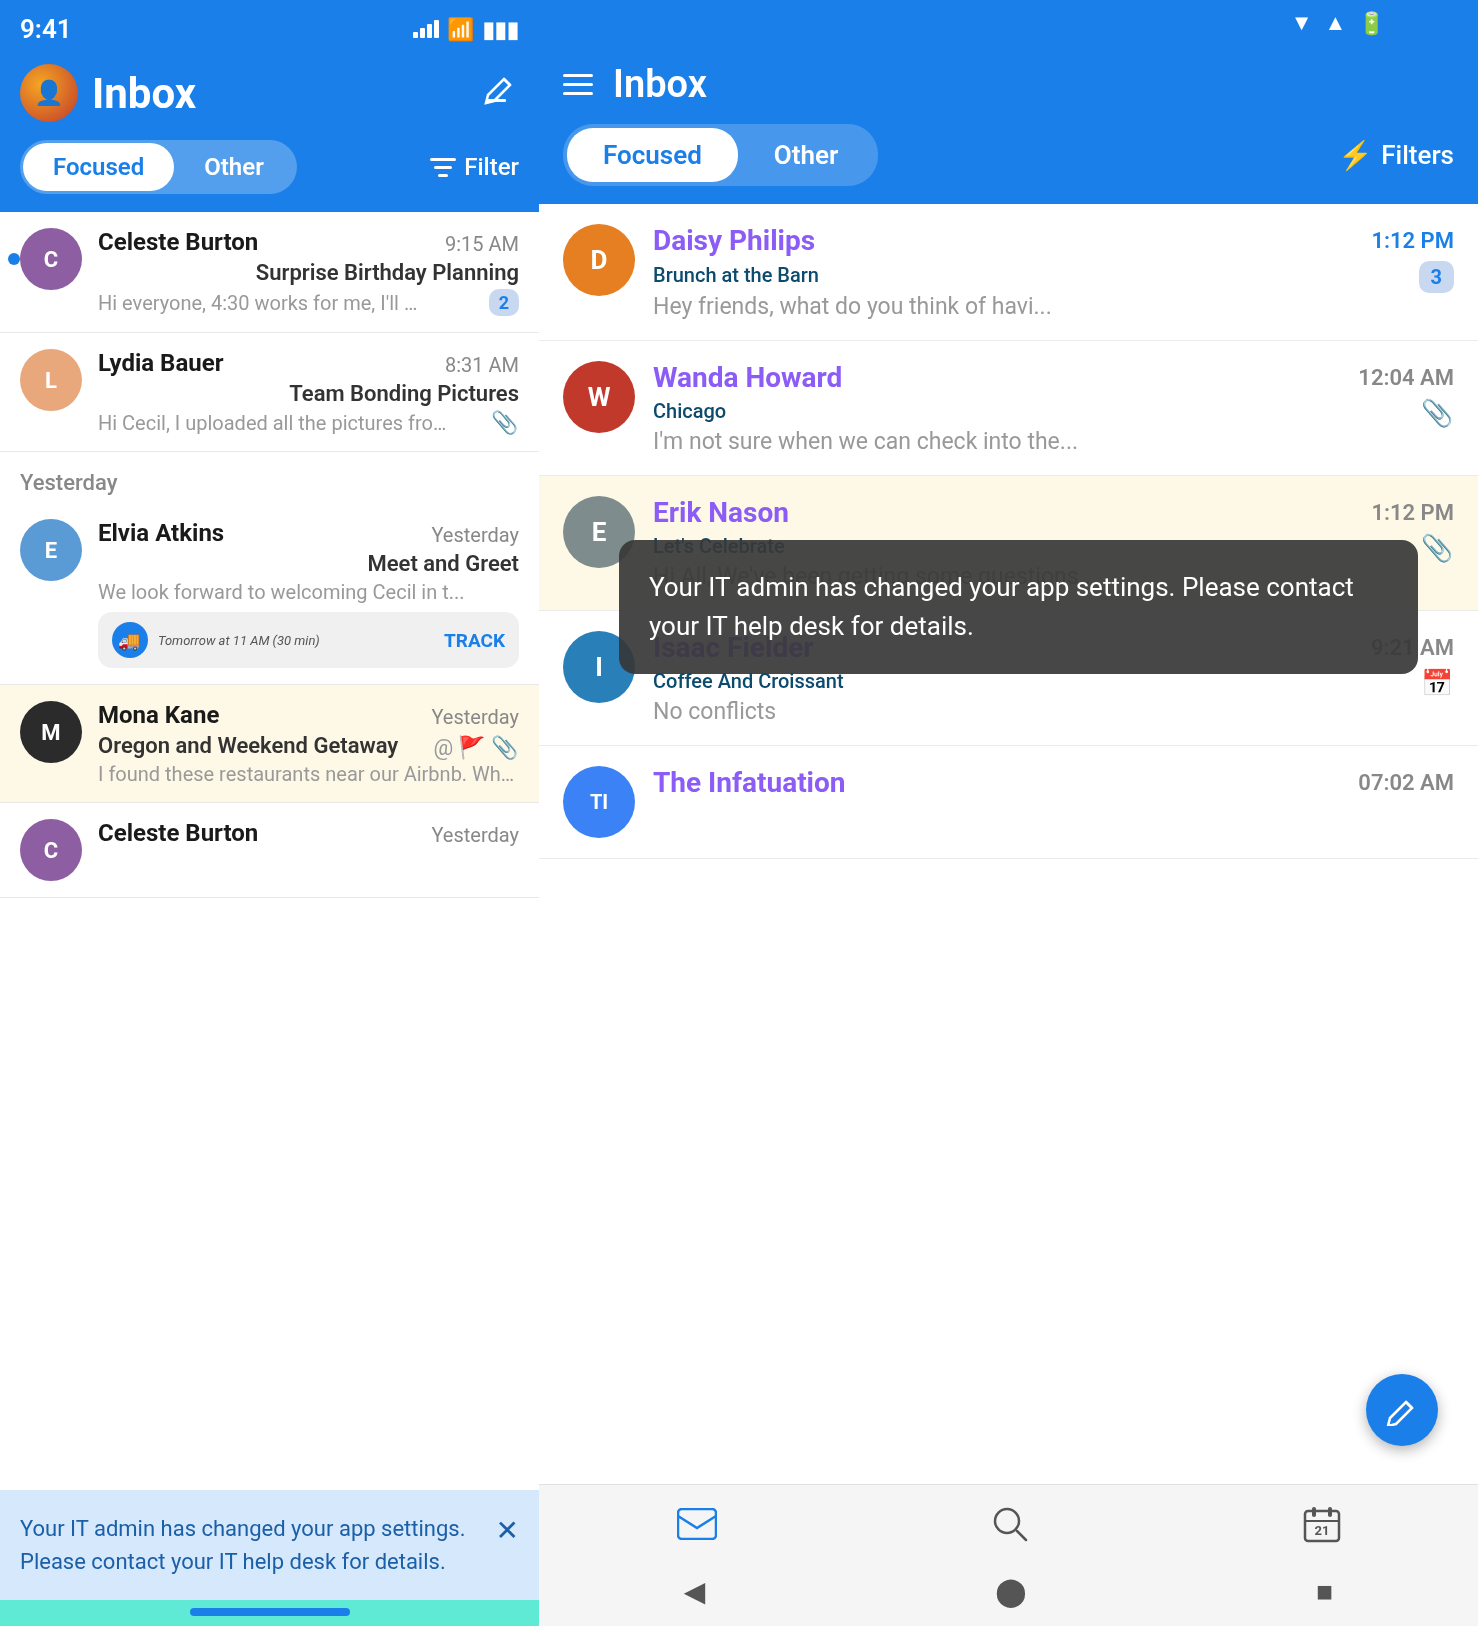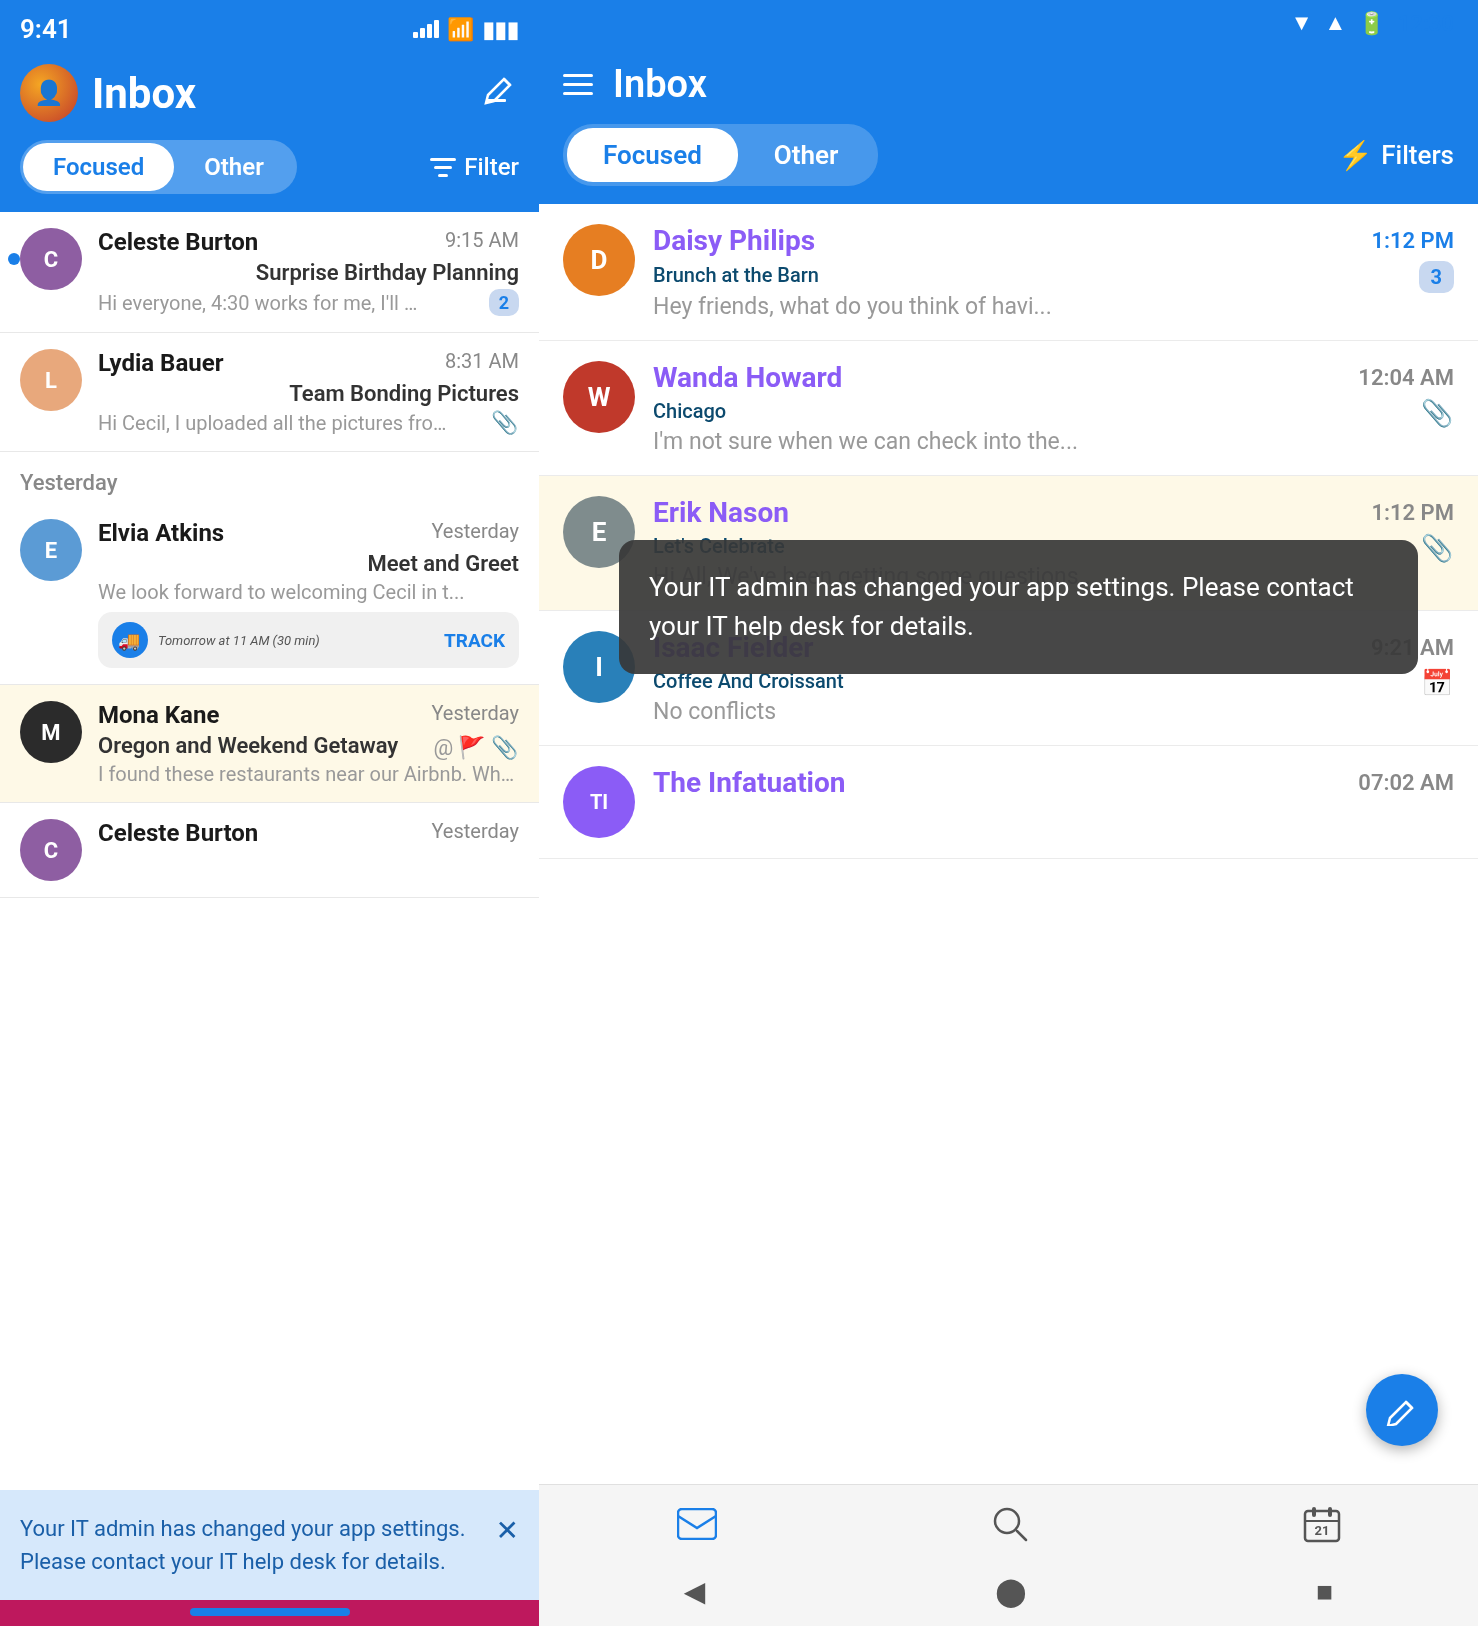--- a/index.html
+++ b/index.html
@@ -9,21 +9,21 @@
       display: flex;
       font-family: -apple-system, 'Segoe UI', Roboto, sans-serif;
       background: #000;
       overflow: hidden;
     }
 
     
     .left-panel {
       width: 539px;
       height: 1626px;
-      background: #be185d;
+      background: #5eead4;
       display: flex;
       flex-direction: column;
       position: relative;
     }
 
     .ios-status-bar {
       background: #1a7fe8;
       color: #fff;
       display: flex;
       justify-content: space-between;
@@ -170,21 +170,21 @@
       background: #1a7fe8;
       border-radius: 50%;
     }
     .email-content {
       flex: 1;
       min-width: 0;
     }
     .email-header-row {
       display: flex;
       justify-content: space-between;
-      align-items: flex-start;
+      align-items: flex-end;
       margin-bottom: 4px;
     }
     .sender-name {
       font-size: 24px;
       font-weight: 700;
       color: #1a1a1a;
     }
     .email-time {
       font-size: 20px;
       color: #888;
@@ -535,21 +535,21 @@
 
     
     .av-celeste { background: #8e5ea2; }
     .av-lydia { background: #e8a87c; }
     .av-elvia { background: #5b9bd5; }
     .av-mona { background: #2b2b2b; }
     .av-daisy { background: #e67e22; }
     .av-wanda { background: #c0392b; }
     .av-erik { background: #7f8c8d; }
     .av-isaac { background: #2980b9; }
-    .av-ti { background: #8b5cf6; }
+    .av-ti { background: #3b82f6; }
   </style>
 </head>
 <body>
 
 <div class="left-panel">
 
   <div class="ios-status-bar">
     <span>9:41</span>
     <div class="status-right">
       <div class="signal-bars">

